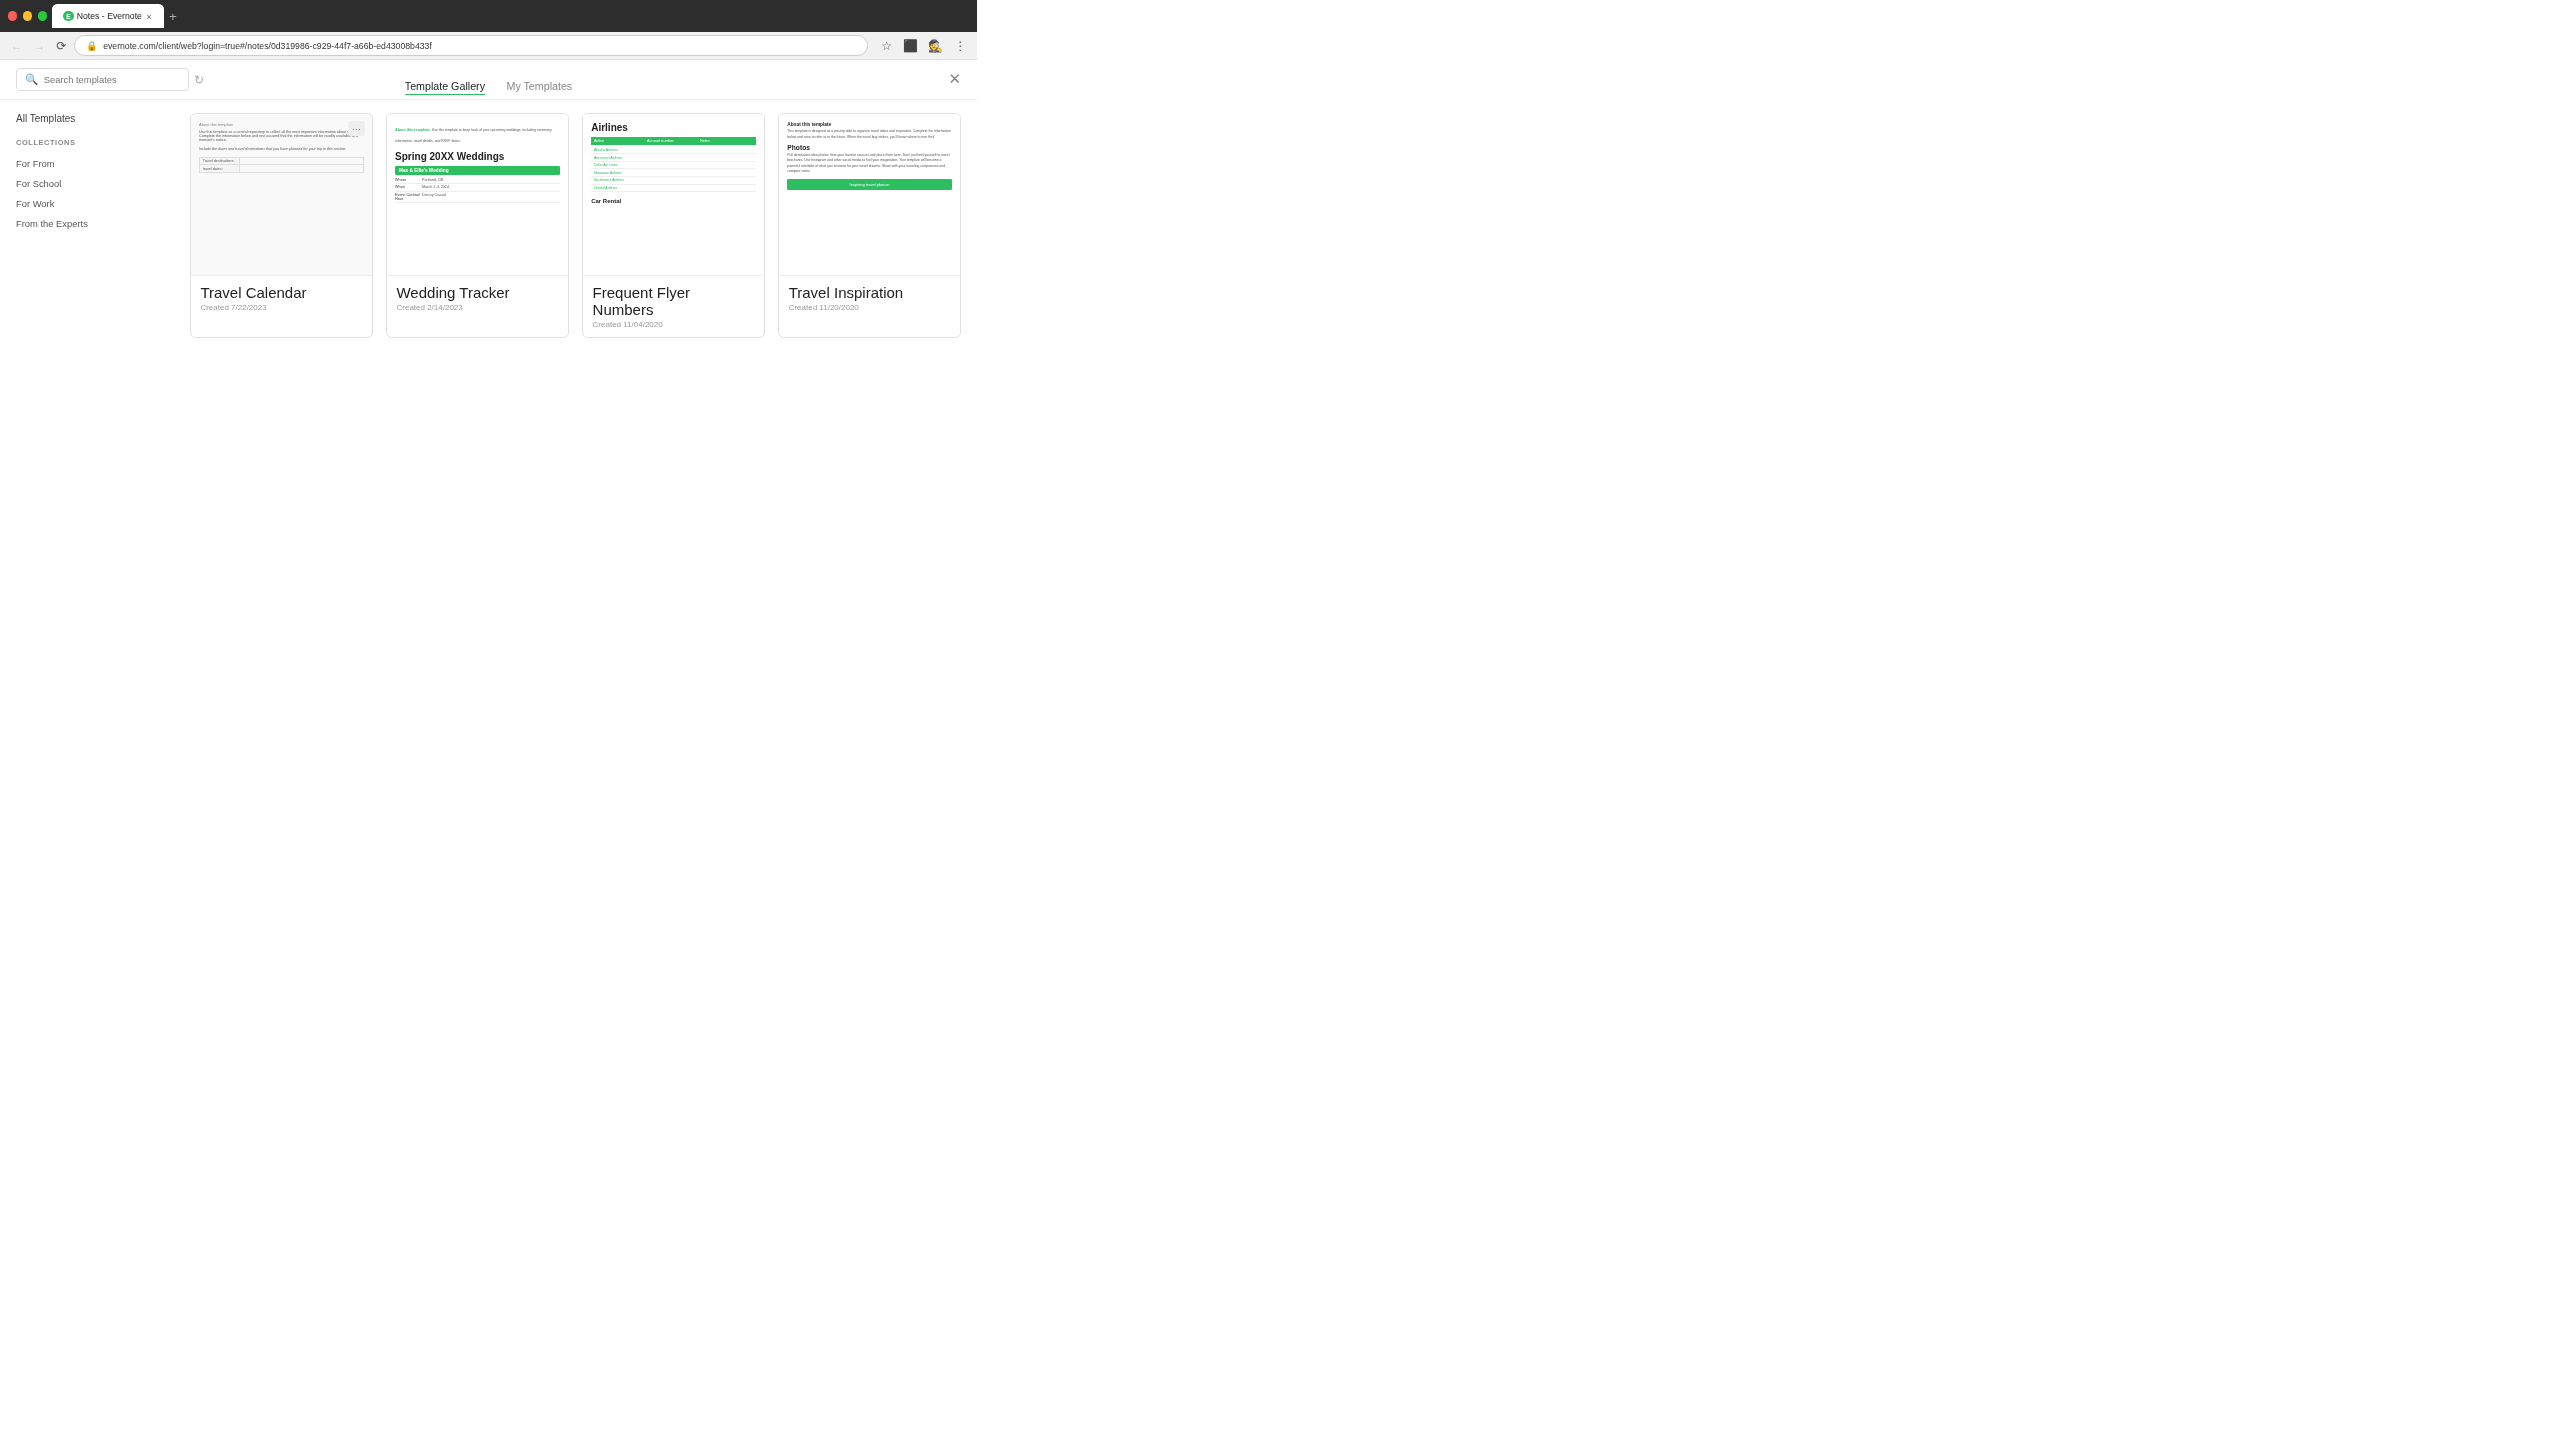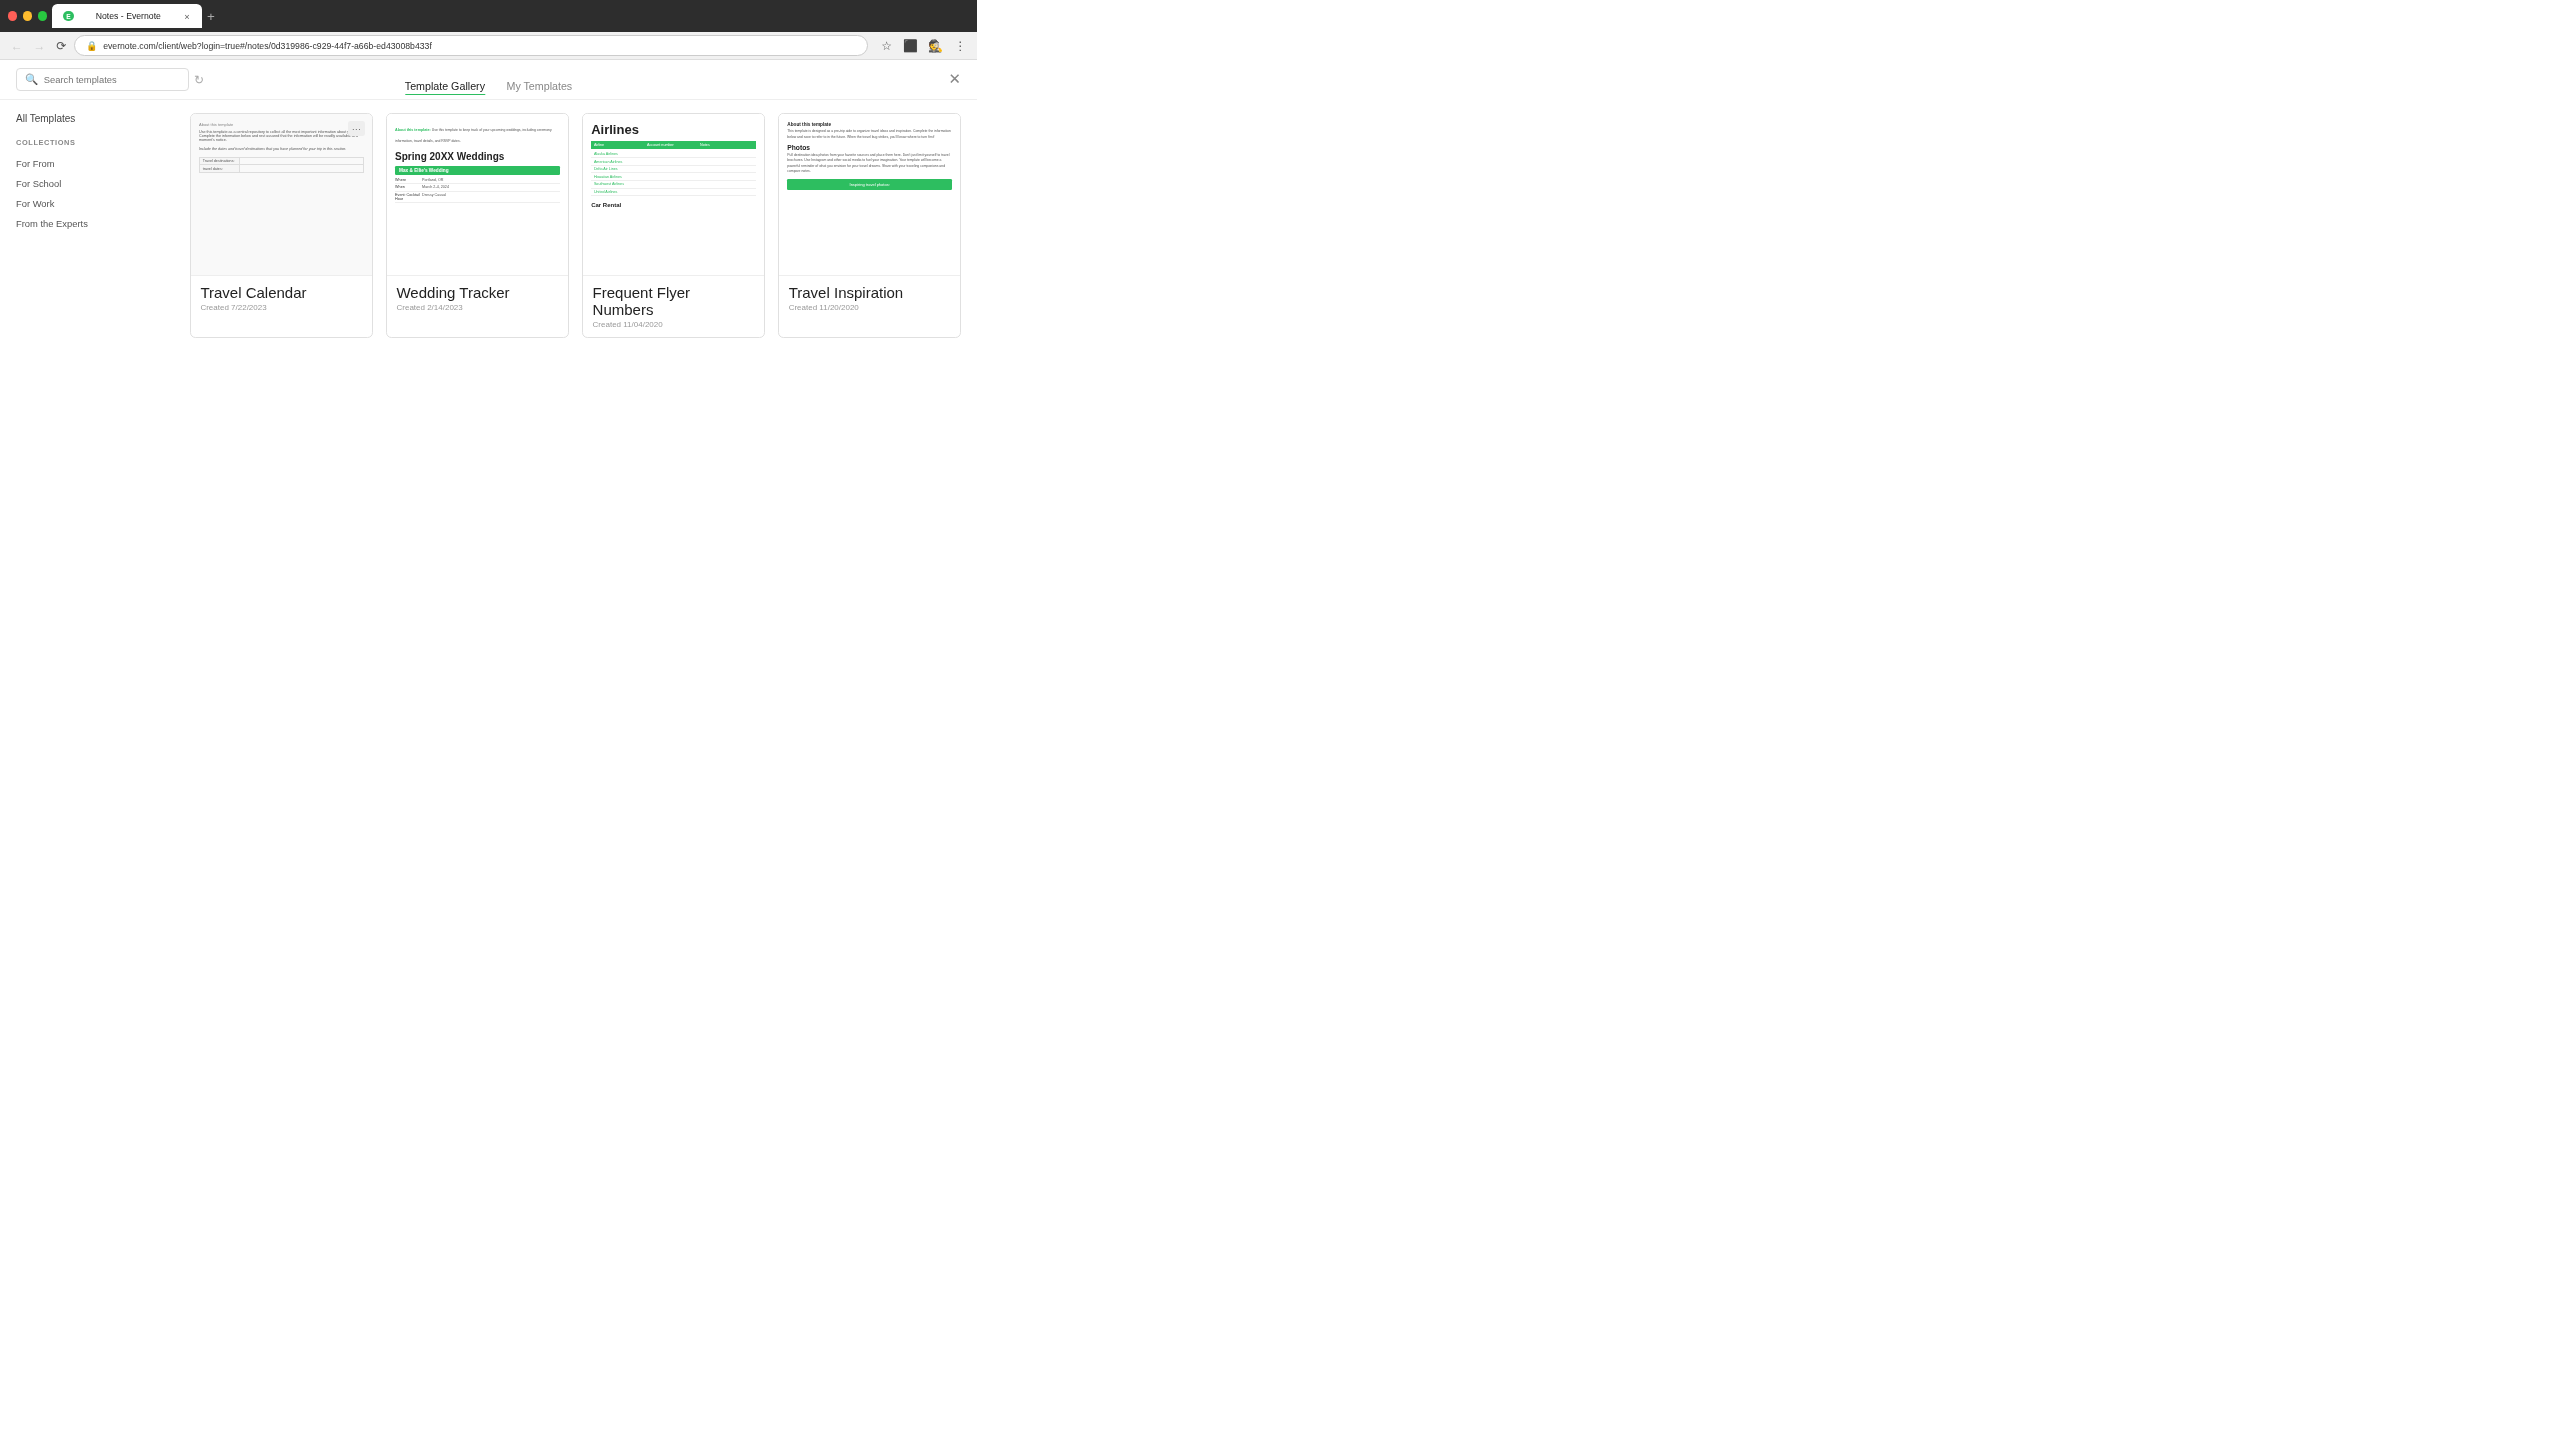--- a/index.html
+++ b/index.html
@@ -27,21 +27,21 @@
       align-items: center;
       gap: 0;
       flex: 1;
     }
     .tab-active {
       background: #fff;
       border-radius: 5.4px 5.4px 0 0;
       padding: 4px 10.7px;
       display: flex;
       align-items: center;
-      gap: 22px;
+      gap: 3px;
       font-size: 8.7px;
       color: #222;
       height: 24px;
     }
     .tab-favicon {
       width: 10.7px;
       height: 10.7px;
       background: #2dbe60;
       border-radius: 50%;
       display: flex;
@@ -364,21 +364,21 @@
       padding: 1.3px 0;
       border-bottom: 0.7px solid #eee;
     }
     .preview-wedding .info-row .label { width: 27px; color: #333; }
 
     
     .preview-flyer {
       background: #fff;
     }
     .preview-flyer .airlines-title {
-      font-size: 13px;
+      font-size: 10px;
       font-weight: 600;
       color: #222;
       margin-bottom: 4px;
     }
     .preview-flyer .green-header {
       background: #2dbe60;
       color: white;
       font-size: 3.7px;
       display: flex;
       padding: 2px 2.7px;

